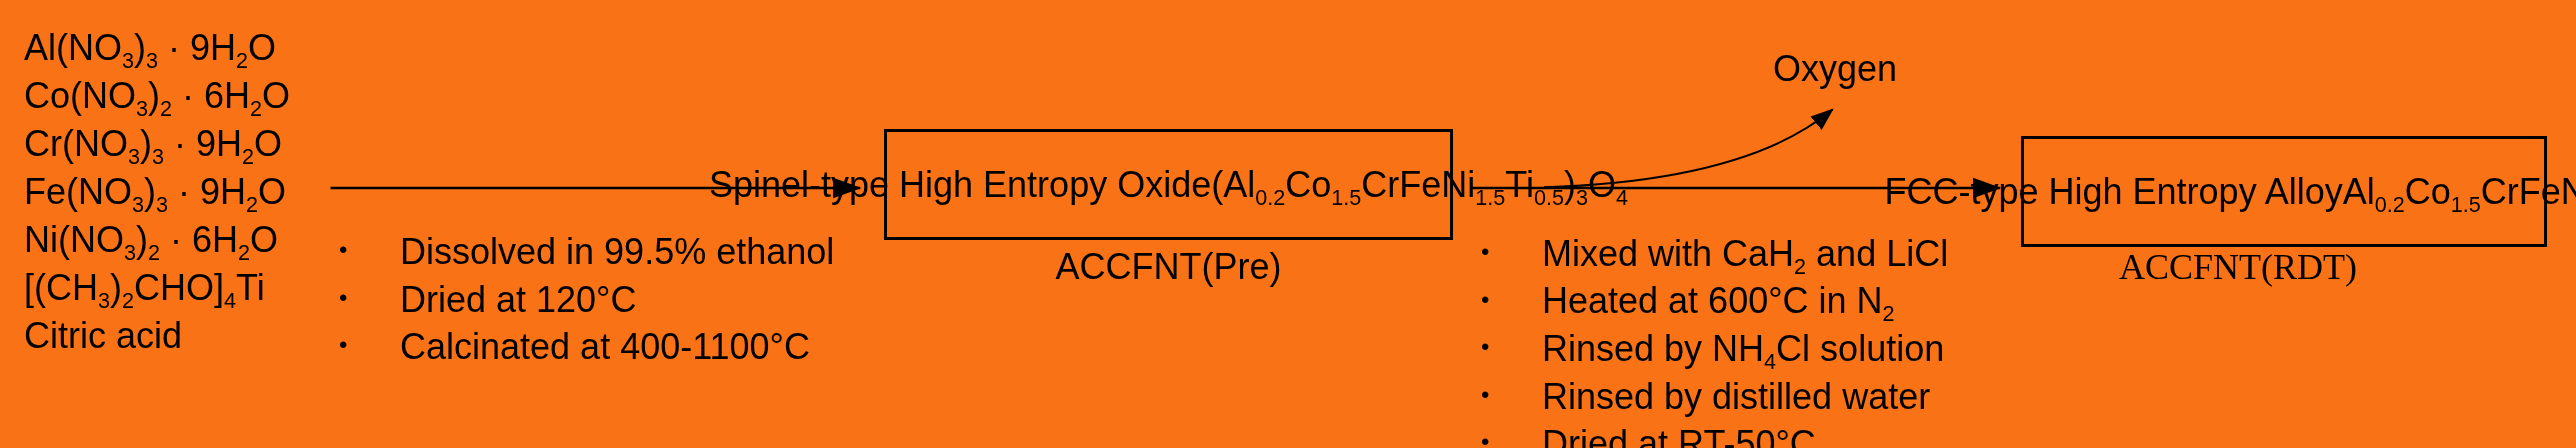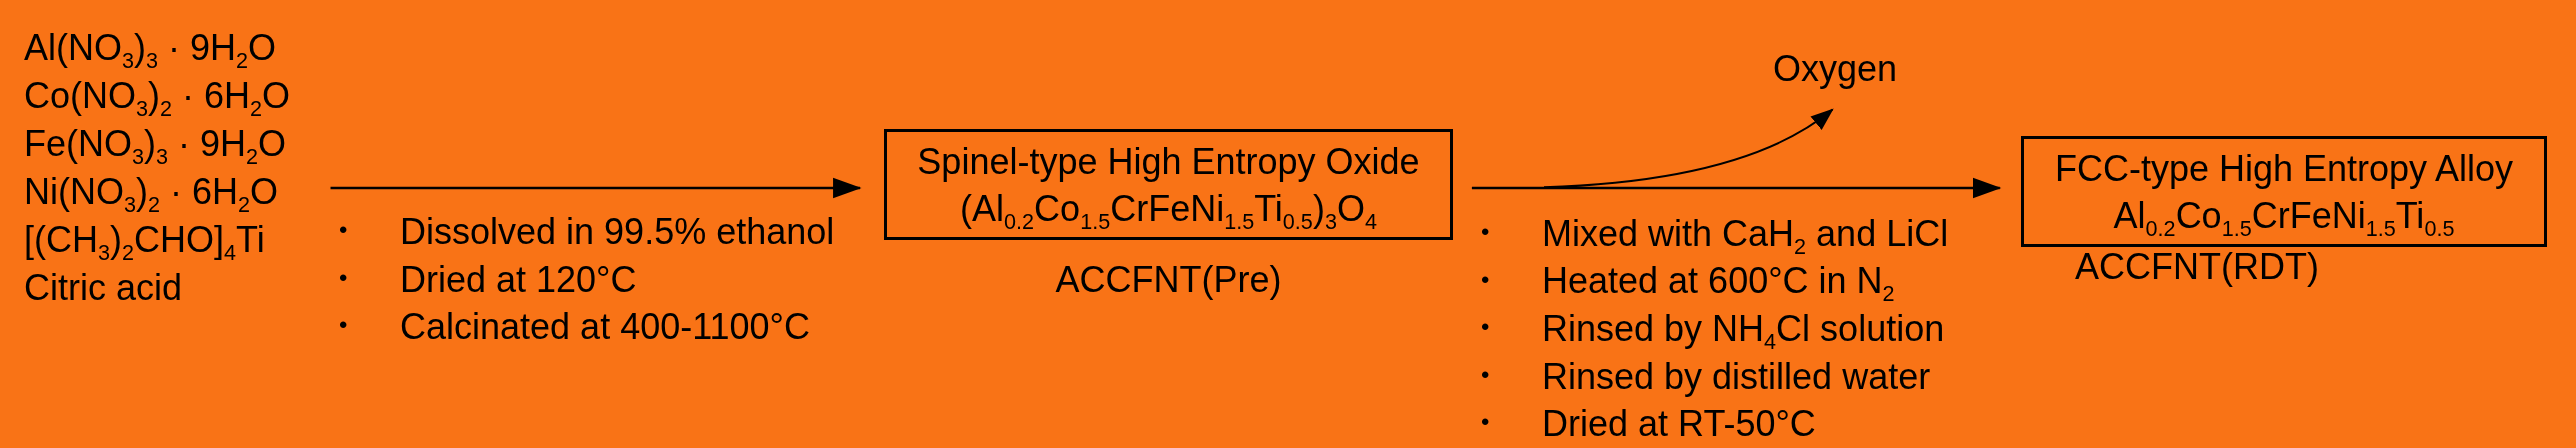--- a/index.html
+++ b/index.html
@@ -6,49 +6,50 @@
   .canvas{
     position:relative;width:2576px;height:449px;background:#f97316;color:#000000;
     font-family:"Liberation Sans",sans-serif;overflow:hidden;
   }
   .abs{position:absolute;}
   .row{white-space:nowrap;}
   sub{font-size:60%;line-height:0;}
 
   #reagents{left:24px;top:24px;font-size:36px;line-height:48px;white-space:nowrap;}
 
-  .steps{font-size:36px;}
+  .steps{font-size:36px;margin-top:20px;}
   #steps1{left:339px;top:207px;line-height:46px;}
   #steps2{left:1481px;top:209px;line-height:46px;}
   .bullet{display:inline-block;width:61px;font-size:24px;vertical-align:5.5px;}
 
   .pbox{
     border:3.2px solid #000;box-sizing:border-box;
-    display:flex;flex-direction:column;align-items:center;justify-content:center;
+    display:flex;align-items:center;justify-content:center;
     font-size:36px;line-height:47px;text-align:center;white-space:nowrap;
   }
   #box1{left:884px;top:129px;width:569px;height:111px;}
   #box2{left:2021px;top:129px;width:526px;height:111px;margin-top:7px;}
 
   .plabel{font-size:36px;text-align:center;white-space:nowrap;}
-  #box1label{left:884px;top:246px;width:569px;margin-top:13px;}
-  #box2label{left:1934px;top:246px;width:526px;}
+  #box1label{left:884px;top:246px;width:569px;}
+  #box2label{left:1975px;top:246px;width:526px;font-family:Liberation Serif, serif;}
 
   #oxygen{left:1773px;top:48px;font-size:36px;white-space:nowrap;}
 
   .arrows{left:0;top:0;pointer-events:none;}
 </style>
 </head>
 <body>
 
 <div class="canvas">
 
   <div id="reagents" class="abs">
       <div class="row"><span>Al(NO<sub>3</sub>)<sub>3</sub> · 9H<sub>2</sub>O</span></div>
       <div class="row"><span>Co(NO<sub>3</sub>)<sub>2</sub> · 6H<sub>2</sub>O</span></div>
+      <div class="row"><span>Cr(NO<sub>3</sub>)<sub>3</sub> · 9H<sub>2</sub>O</span></div>
       <div class="row"><span>Fe(NO<sub>3</sub>)<sub>3</sub> · 9H<sub>2</sub>O</span></div>
       <div class="row"><span>Ni(NO<sub>3</sub>)<sub>2</sub> · 6H<sub>2</sub>O</span></div>
       <div class="row"><span>[(CH<sub>3</sub>)<sub>2</sub>CHO]<sub>4</sub>Ti</span></div>
       <div class="row"><span>Citric acid</span></div>
     </div>
 
   <svg class="arrows abs" width="2576" height="449" viewBox="0 0 3250 566">
     <defs>
       <marker id="ah" markerUnits="userSpaceOnUse" markerWidth="38" markerHeight="28" refX="34" refY="14" orient="auto">
         <path d="M0,1 L36,14 L0,27 Z" fill="#000"></path>

